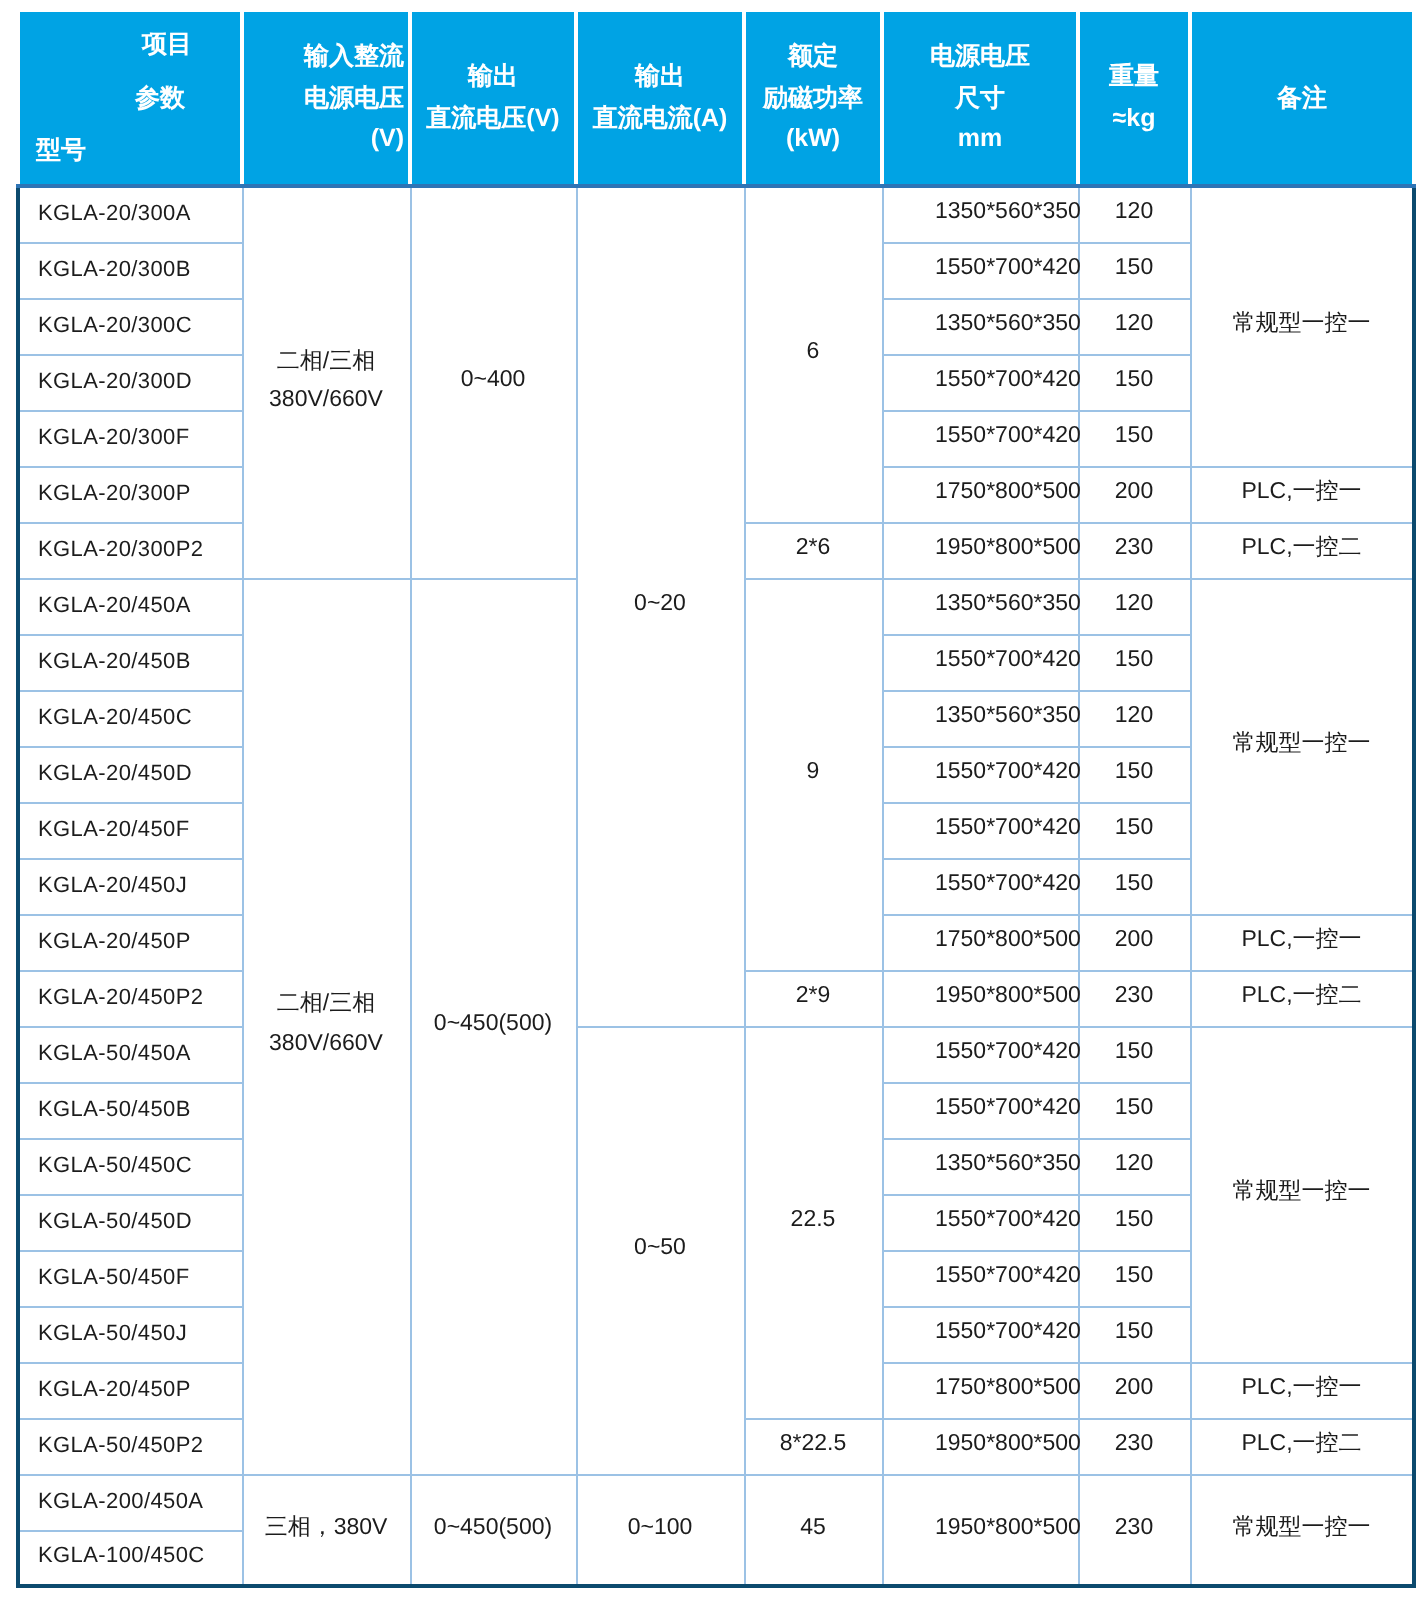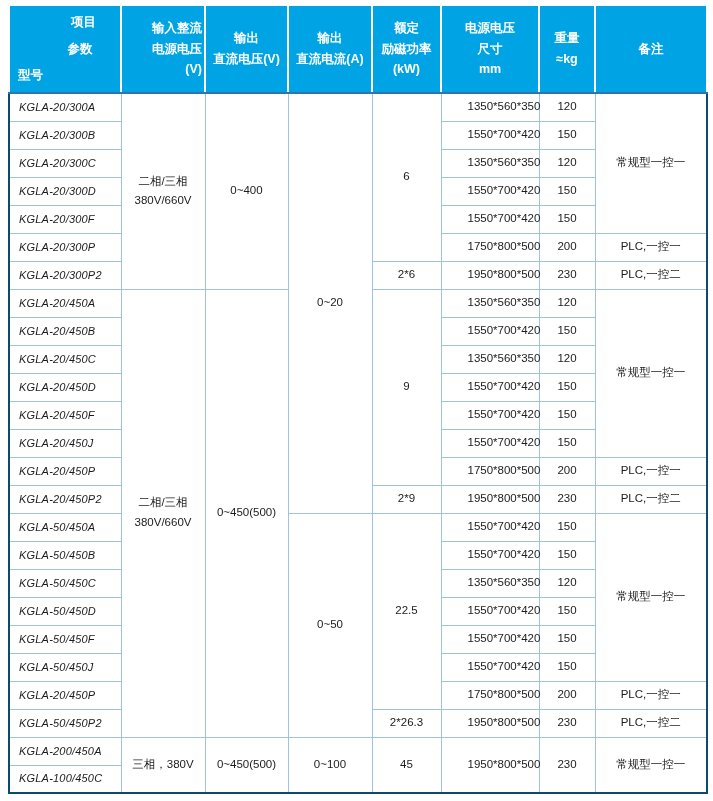--- a/index.html
+++ b/index.html
@@ -29,21 +29,21 @@
   tbody tr { height:28px; }
   tbody td {
     border:1px solid #9cc2e5;
     font-size:11.5px; color:#1c1c1c;
     text-align:center; vertical-align:middle;
     white-space:pre-line; line-height:1.7;
     padding:1px 2px;
     background:#ffffff;
   }
   tbody td.al { text-align:left; padding-left:26px; }
-  tbody td.model { text-align:left; padding-left:9px; font-size:11px; letter-spacing:0.2px;font-style:italic; }
+  tbody td.model { text-align:left; padding-left:9px; font-size:11px; letter-spacing:0.2px; }
 </style>
 </head>
 <body>
 
 <div class="page">
   <table class="spec">
     <colgroup>
       <col class="c1">
         <col class="c2">
         <col class="c3">
@@ -209,21 +209,21 @@
           <td>150</td>
         </tr>
         <tr>
           <td class="model">KGLA-20/450P</td>
           <td class="al">1750*800*500</td>
           <td>200</td>
           <td>PLC,一控一</td>
         </tr>
         <tr>
           <td class="model">KGLA-50/450P2</td>
-          <td>2*26.3</td>
+          <td>8*22.5</td>
           <td class="al">1950*800*500</td>
           <td>230</td>
           <td>PLC,一控二</td>
         </tr>
         <tr>
           <td class="model">KGLA-200/450A</td>
           <td rowspan="2">三相，380V</td>
           <td rowspan="2">0~450(500)</td>
           <td rowspan="2">0~100</td>
           <td rowspan="2">45</td>

